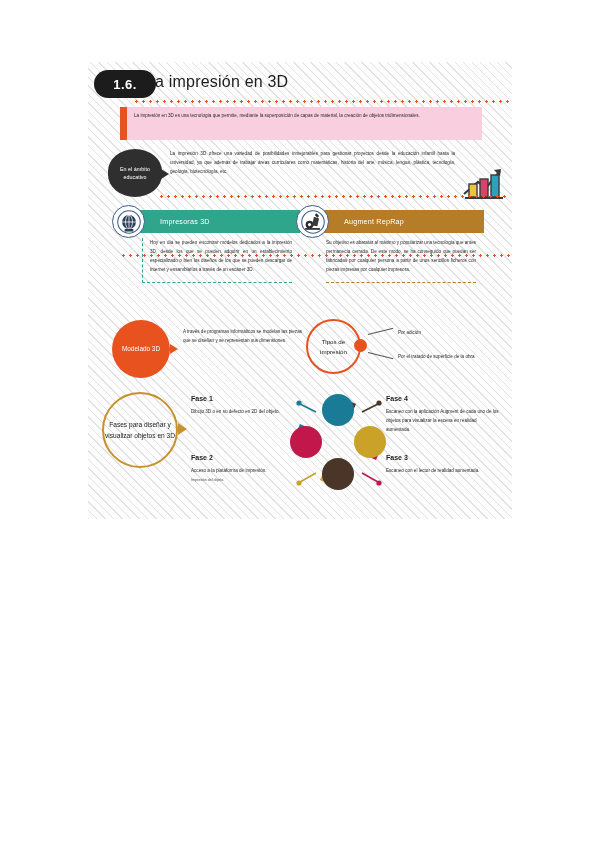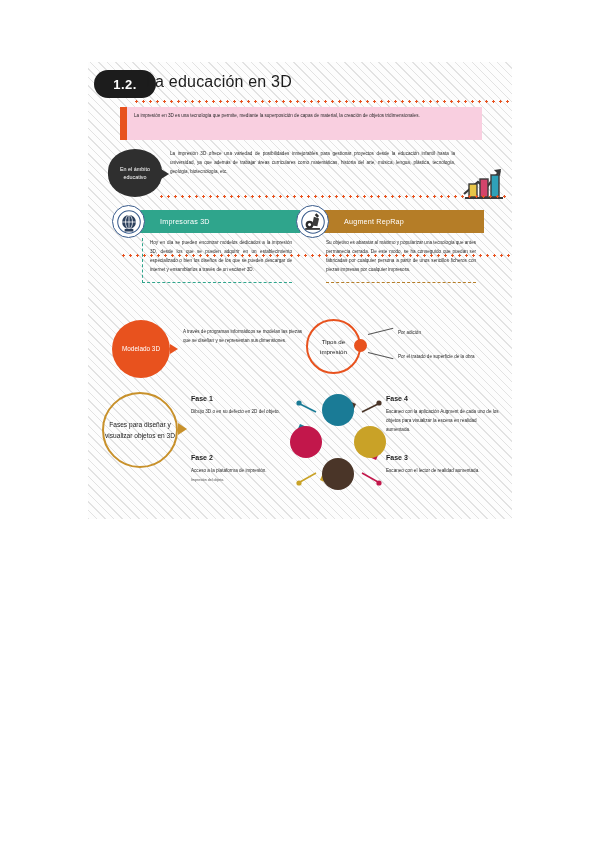--- a/index.html
+++ b/index.html
@@ -278,22 +278,22 @@
     left: 198px; top: 328px;
     width: 104px; height: 104px;
   }
 </style>
 </head>
 <body>
 
 <div id="page">
   <div id="infographic">
 
-    <div class="num-pill">1.2.</div>
-    <div class="title-text">La educación en 3D</div>
+    <div class="num-pill">1.6.</div>
+    <div class="title-text">La impresión en 3D</div>
     <div class="dot-rule"></div>
 
     <div class="pink-box">
       <div class="bar"></div>
       <div class="txt">La impresión en 3D es una tecnología que permite, mediante la superposición de capas de material, la creación de objetos tridimensionales.</div>
     </div>
 
     <div class="edu-badge">En el ámbito educativo</div>
     <div class="edu-text">La impresión 3D ofrece una variedad de posibilidades inmejorables para gestionar proyectos desde la educación infantil hasta la universidad, ya que además de trabajar áreas curriculares como matemáticas, historia del arte, música, lengua, plástica, tecnología, geología, biotecnología, etc.</div>
 

